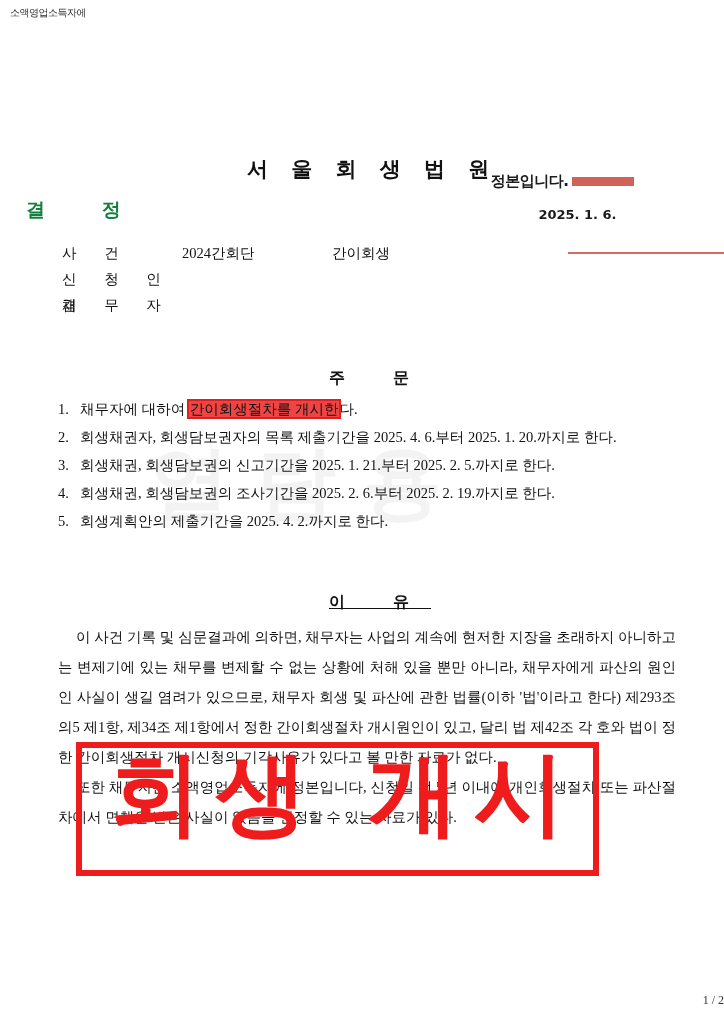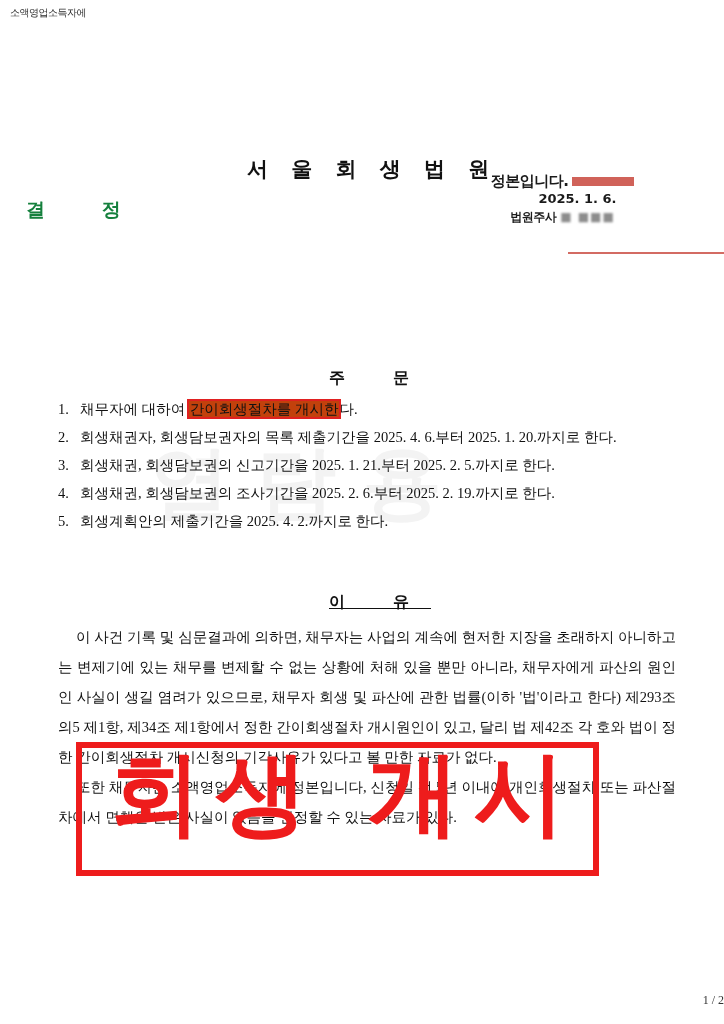--- a/index.html
+++ b/index.html
@@ -81,20 +81,21 @@
     width: 62px;
     height: 9px;
     background: #c8463c;
     vertical-align: middle;
     margin-left: 4px;
     opacity: 0.85;
   }
   .stamp-date {
     font-size: 13px;
     font-weight: 700;
+    margin-top: 16px;
     margin-left: 30px;
     letter-spacing: 0px;
   }
   .stamp-officer {
     font-size: 12px;
     font-weight: 700;
     margin-top: 3px;
     letter-spacing: -0.5px;
     white-space: nowrap;
   }
@@ -173,21 +174,21 @@
   }
   .order-num {
     width: 22px;
     flex: 0 0 22px;
   }
   .order-text {
     flex: 1;
     text-align: justify;
   }
   .hl {
-    background: #c2410c;
+    background: #ef4444;
     padding: 0 1px;
     box-shadow: 0 0 0 1px #fff100;
   }
   .hl-border {
     outline: 2px solid #e02020;
   }
 
   
   .reason-body {
     position: absolute;
@@ -262,26 +263,38 @@
   <div class="watermark">열람용</div>
 
   <div class="court-title">서 울 회 생 법 원</div>
   <div class="doc-type">결       정</div>
 
   <div class="stamp-block">
     <div class="stamp-line1">
       <span>정본입니다.</span><span class="redact"></span>
     </div>
     <div class="stamp-date">2025. 1. 6.</div>
-    <div class="stamp-officer">
-      <span>법원주사</span><span class="blur">■ ■■■</span>
-    </div>
     <div class="stamp-underline"></div>
   </div>
 
+  <div class="fields">
+    <div class="field-row">
+      <span class="field-label">사    건</span>
+      <span class="field-value-1">2024간회단</span>
+      <span class="field-value-2">간이회생</span>
+    </div>
+    <div class="field-row">
+      <span class="field-label">신 청 인 겸</span>
+      <span class="field-value-1"></span>
+    </div>
+    <div class="field-row">
+      <span class="field-label">채  무  자</span>
+      <span class="field-value-1"></span>
+    </div>
+  </div>
 
   <div class="section-heading" id="heading-order">주      문</div>
 
   <div class="order-list">
     <div class="order-item">
       <span class="order-num">1.</span>
       <span class="order-text"><span>채무자에 대하여 </span><span class="hl hl-border">간이회생절차를 개시한</span><span>다.</span></span>
     </div>
     <div class="order-item">
       <span class="order-num">2.</span>

